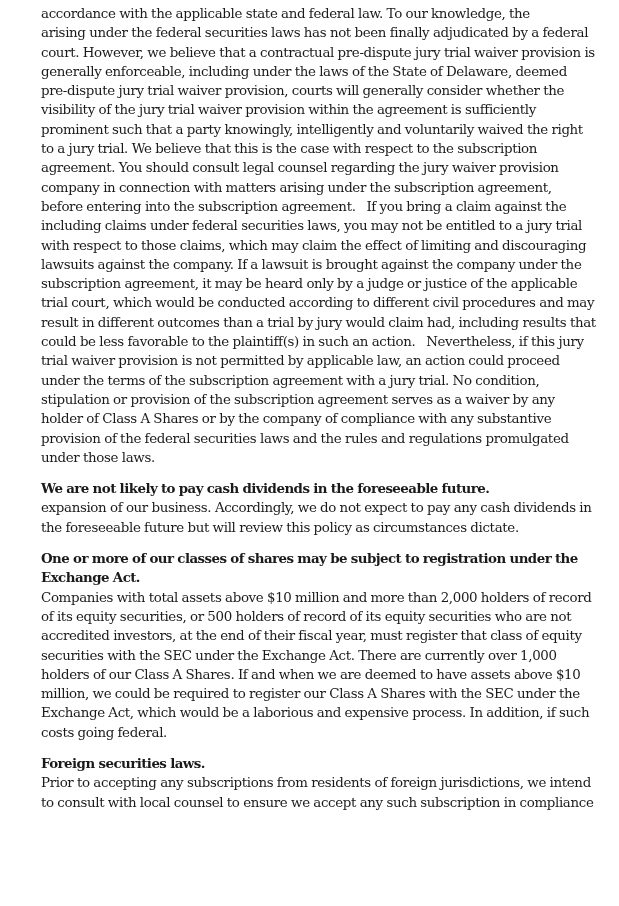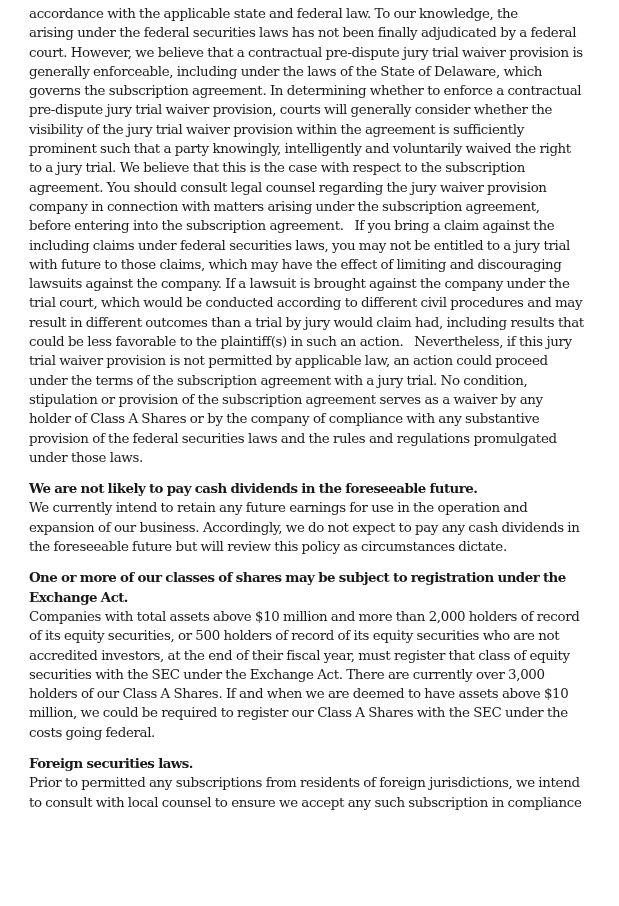--- a/index.html
+++ b/index.html
@@ -8,21 +8,21 @@
       background: #ffffff;
     }
     body {
       width: 619px;
       height: 906px;
       overflow: hidden;
       position: relative;
     }
     .page {
       position: absolute;
-      left: 29px;
+      left: 41px;
       top: 4px;
       width: 548px;
       font-family: "DejaVu Serif", "Liberation Serif", serif;
       font-size: 13.4px;
       line-height: 19.3px;
       color: #1a1a1a;
       letter-spacing: -0.35px;
       word-spacing: -0.3px;
     }
     .line {
@@ -43,73 +43,73 @@
   </style>
 </head>
 <body>
 
 <div class="page">
 
   <div class="para">
     <span class="line">accordance with the applicable state and federal law. To our knowledge, the</span>
     <span class="line">arising under the federal securities laws has not been finally adjudicated by a federal</span>
     <span class="line">court. However, we believe that a contractual pre-dispute jury trial waiver provision is</span>
-    <span class="line">generally enforceable, including under the laws of the State of Delaware, which</span>
-    <span class="line">governs the subscription agreement. In determining whether to enforce a contractual</span>
+    <span class="line">generally enforceable, including under the laws of the State of Delaware, deemed</span>
     <span class="line">pre-dispute jury trial waiver provision, courts will generally consider whether the</span>
     <span class="line">visibility of the jury trial waiver provision within the agreement is sufficiently</span>
     <span class="line">prominent such that a party knowingly, intelligently and voluntarily waived the right</span>
     <span class="line">to a jury trial. We believe that this is the case with respect to the subscription</span>
     <span class="line">agreement. You should consult legal counsel regarding the jury waiver provision</span>
     <span class="line">company in connection with matters arising under the subscription agreement,</span>
     <span class="line">before entering into the subscription agreement.   If you bring a claim against the</span>
     <span class="line">including claims under federal securities laws, you may not be entitled to a jury trial</span>
-    <span class="line">with future to those claims, which may have the effect of limiting and discouraging</span>
+    <span class="line">with respect to those claims, which may claim the effect of limiting and discouraging</span>
     <span class="line">lawsuits against the company. If a lawsuit is brought against the company under the</span>
+    <span class="line">subscription agreement, it may be heard only by a judge or justice of the applicable</span>
     <span class="line">trial court, which would be conducted according to different civil procedures and may</span>
     <span class="line">result in different outcomes than a trial by jury would claim had, including results that</span>
     <span class="line">could be less favorable to the plaintiff(s) in such an action.   Nevertheless, if this jury</span>
     <span class="line">trial waiver provision is not permitted by applicable law, an action could proceed</span>
     <span class="line">under the terms of the subscription agreement with a jury trial. No condition,</span>
     <span class="line">stipulation or provision of the subscription agreement serves as a waiver by any</span>
     <span class="line">holder of Class A Shares or by the company of compliance with any substantive</span>
     <span class="line">provision of the federal securities laws and the rules and regulations promulgated</span>
     <span class="line">under those laws.</span>
   </div>
 
   <div class="gap"></div>
 
   <div class="para heading">
     <span class="line">We are not likely to pay cash dividends in the foreseeable future.</span>
   </div>
   <div class="para">
-    <span class="line">We currently intend to retain any future earnings for use in the operation and</span>
     <span class="line">expansion of our business. Accordingly, we do not expect to pay any cash dividends in</span>
     <span class="line">the foreseeable future but will review this policy as circumstances dictate.</span>
   </div>
 
   <div class="gap"></div>
 
   <div class="para heading">
     <span class="line">One or more of our classes of shares may be subject to registration under the</span>
     <span class="line">Exchange Act.</span>
   </div>
   <div class="para">
     <span class="line">Companies with total assets above $10 million and more than 2,000 holders of record</span>
     <span class="line">of its equity securities, or 500 holders of record of its equity securities who are not</span>
     <span class="line">accredited investors, at the end of their fiscal year, must register that class of equity</span>
-    <span class="line">securities with the SEC under the Exchange Act. There are currently over 3,000</span>
+    <span class="line">securities with the SEC under the Exchange Act. There are currently over 1,000</span>
     <span class="line">holders of our Class A Shares. If and when we are deemed to have assets above $10</span>
     <span class="line">million, we could be required to register our Class A Shares with the SEC under the</span>
+    <span class="line">Exchange Act, which would be a laborious and expensive process. In addition, if such</span>
     <span class="line">costs going federal.</span>
   </div>
 
   <div class="gap"></div>
 
   <div class="para heading">
     <span class="line">Foreign securities laws.</span>
   </div>
   <div class="para">
-    <span class="line">Prior to permitted any subscriptions from residents of foreign jurisdictions, we intend</span>
+    <span class="line">Prior to accepting any subscriptions from residents of foreign jurisdictions, we intend</span>
     <span class="line">to consult with local counsel to ensure we accept any such subscription in compliance</span>
   </div>
 
 </div>
 
 </body></html>

